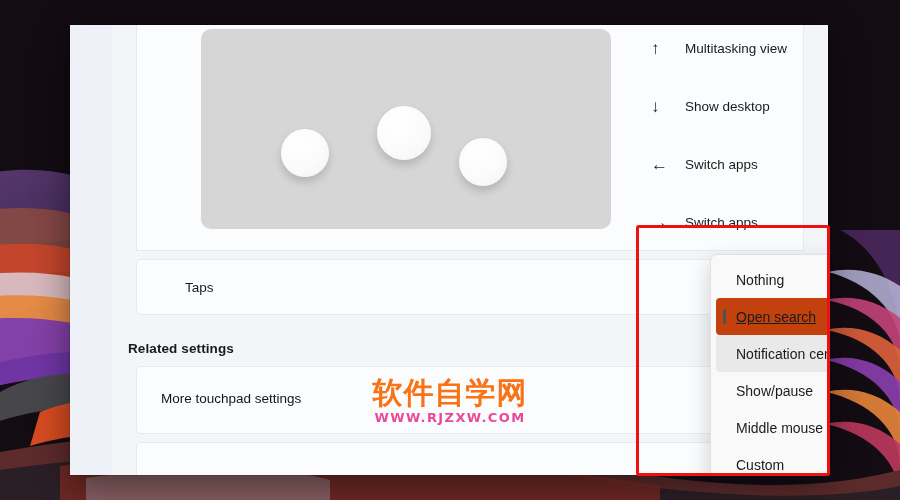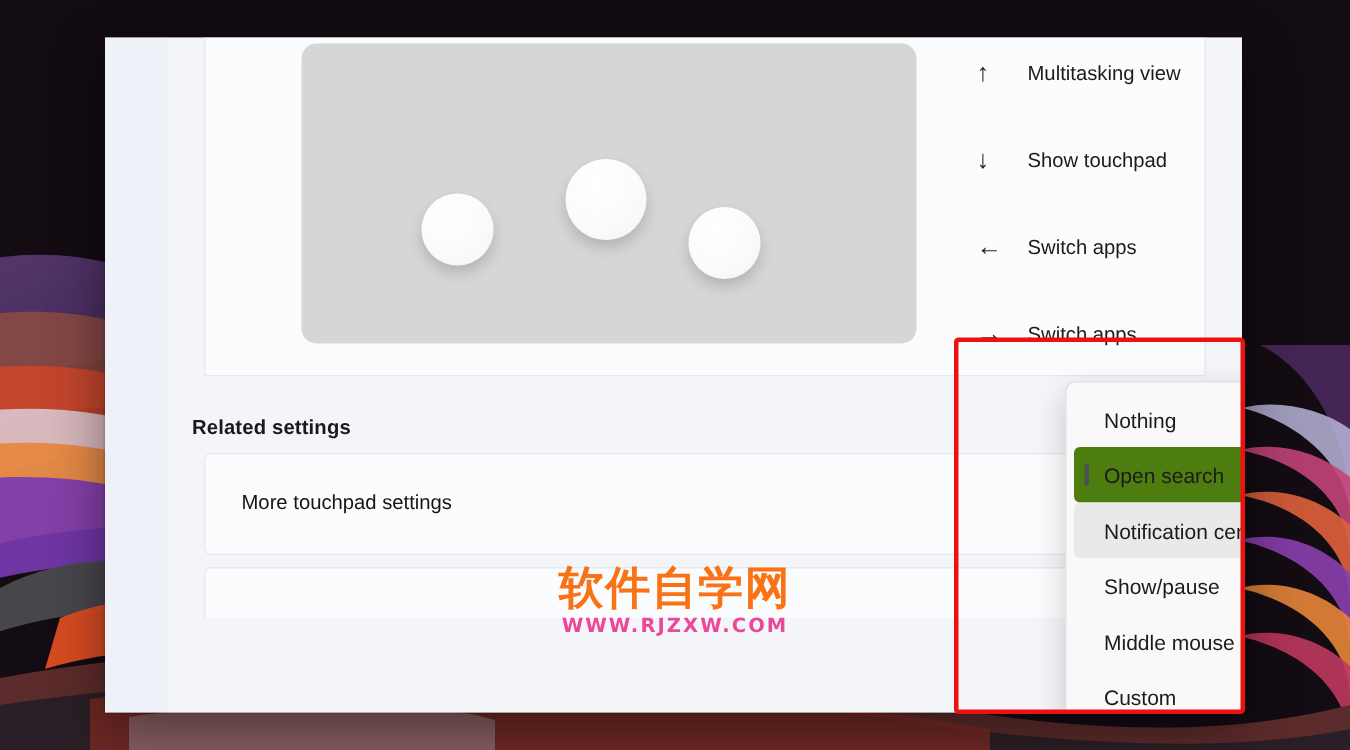--- a/index.html
+++ b/index.html
@@ -109,21 +109,21 @@
     box-shadow: 0 8px 22px rgba(0,0,0,.18);
     padding: 6px 5px;
     z-index: 6;
   }
   .fitem {
     position: relative;
     height: 37px; display: flex; align-items: center;
     padding-left: 20px; border-radius: 4px;
     font-size: 14px; color: #1b1b1b;
   }
-  .fitem.sel   { background: #4d7c0f; }
+  .fitem.sel   { background: #c2410c; text-decoration: underline; }
   .fitem.hover { background: #e9e9e9; }
   .fitem.sel::before {
     content: ""; position: absolute; left: 7px; top: 11px;
     width: 3px; height: 15px; border-radius: 2px; background: #4d5156;
   }
 
   
   .redbox {
     position: absolute; left: 636px; top: 225px;
     width: 194px; height: 251px;
@@ -218,36 +218,39 @@
 
         <div class="gestures">
 
           <div class="grow">
             <span class="garrow">↑</span>
             <span class="glabel">Multitasking view</span>
           </div>
 
           <div class="grow">
             <span class="garrow">↓</span>
-            <span class="glabel">Show touchpad</span>
+            <span class="glabel">Show desktop</span>
           </div>
 
           <div class="grow">
             <span class="garrow">←</span>
             <span class="glabel">Switch apps</span>
           </div>
 
           <div class="grow">
             <span class="garrow">→</span>
             <span class="glabel">Switch apps</span>
           </div>
 
         </div>
       </div>
 
+      <div class="card taps">
+        <span class="taps-label">Taps</span>
+      </div>
 
       <div class="section-head">Related settings</div>
 
       <div class="card link">
         <span class="link-title">More touchpad settings</span>
       </div>
 
       <div class="card stub"></div>
 
     </div>

